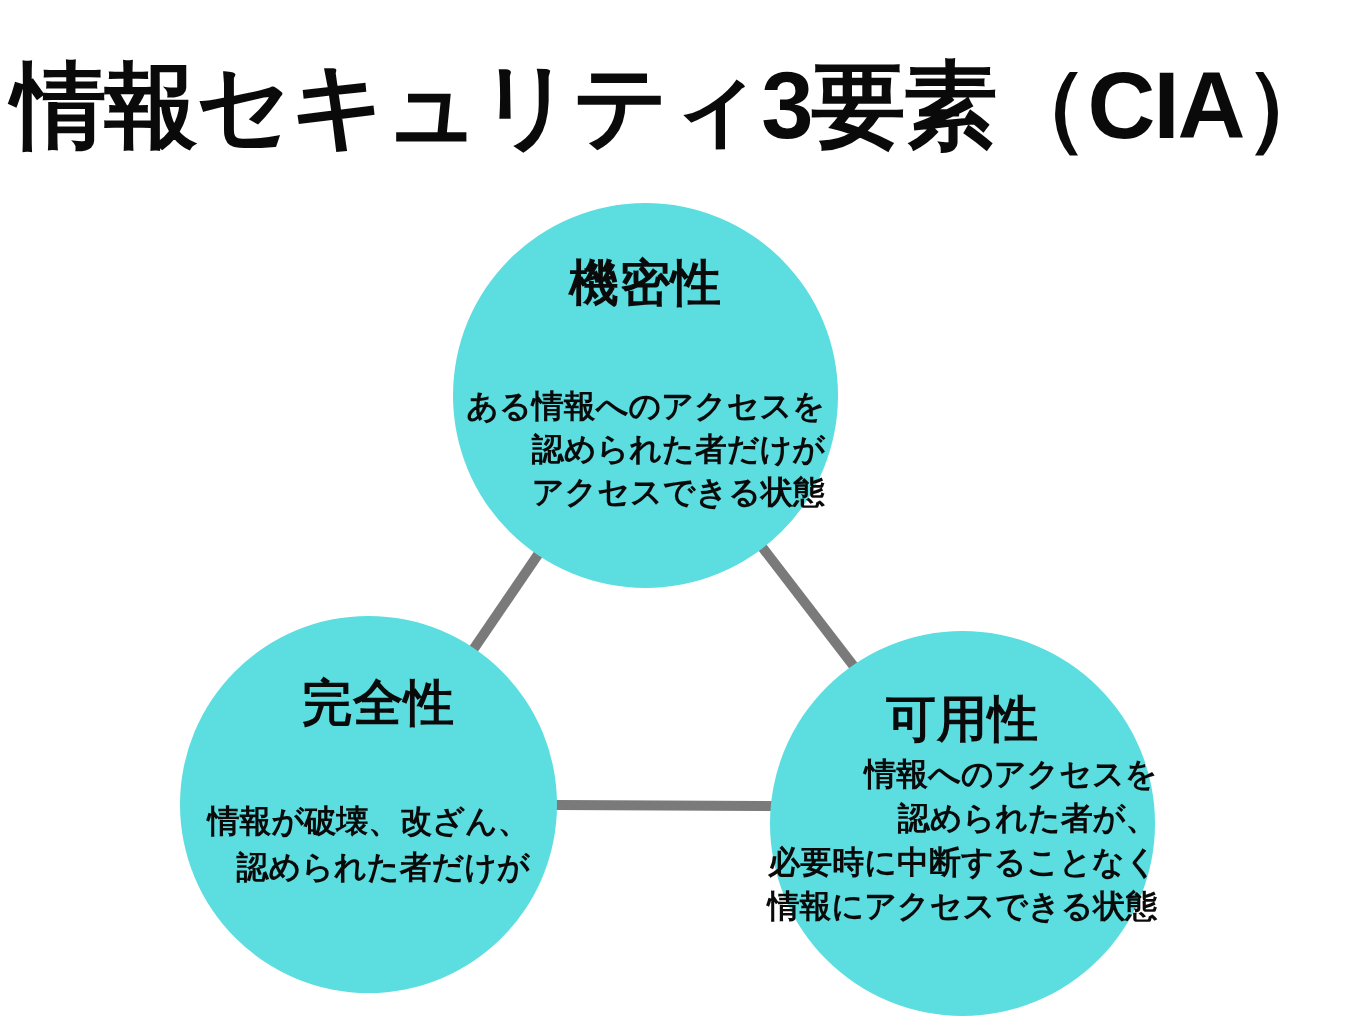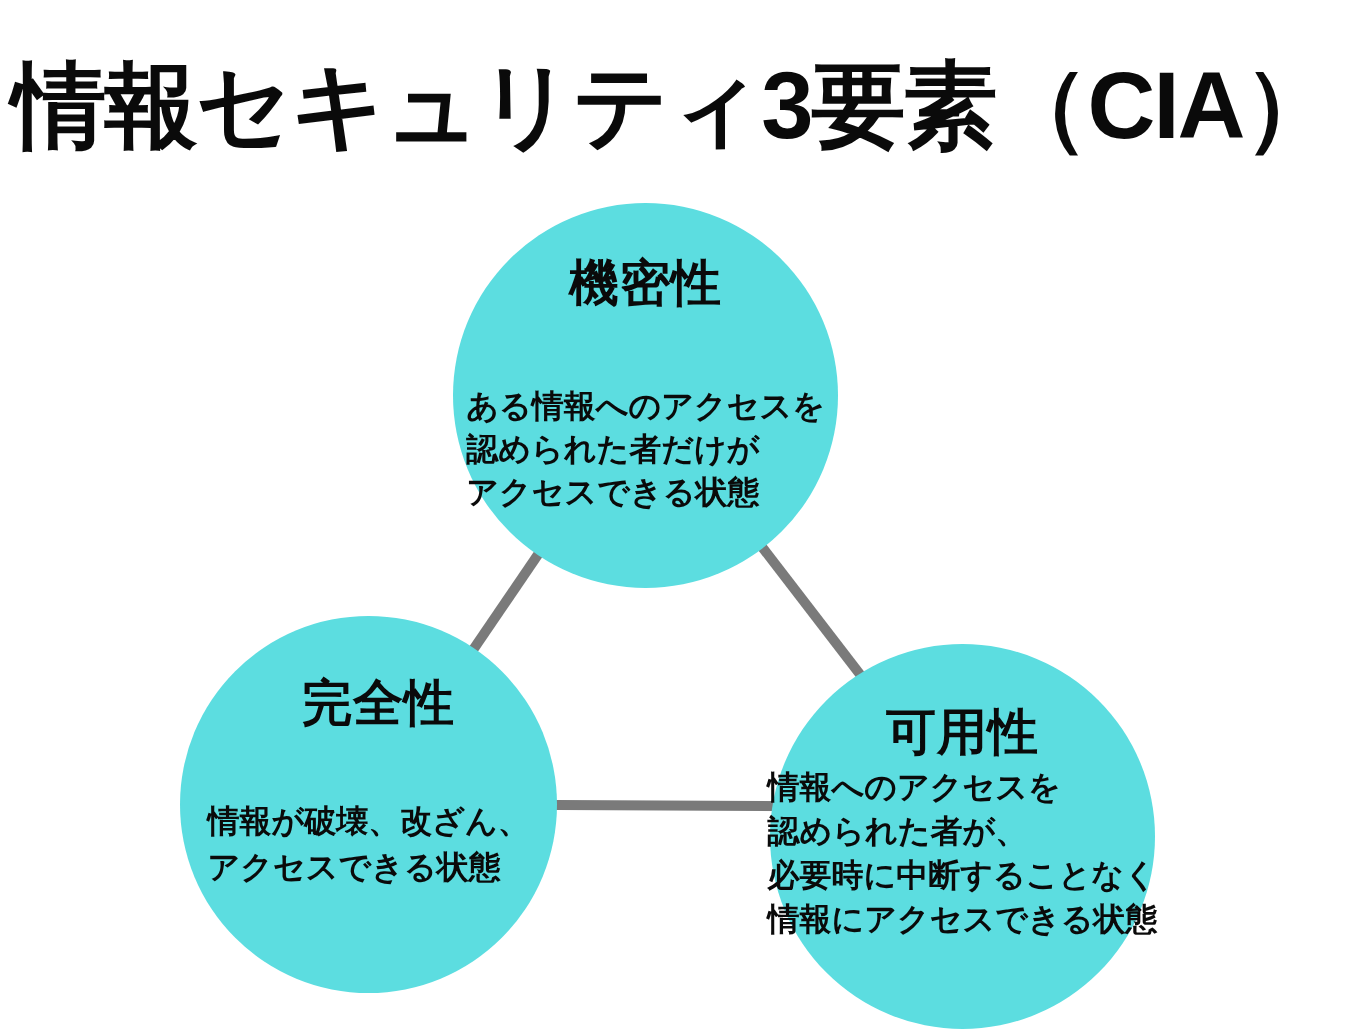--- a/index.html
+++ b/index.html
@@ -59,21 +59,21 @@
     font-size: 50px;
     font-weight: 900;
     line-height: 65px;
     letter-spacing: 1px;
     flex-shrink: 0;
   }
   .node-desc {
     font-size: 32px;
     font-weight: 600;
     line-height: 43px;
-    text-align: left;
+    text-align: right;
     white-space: pre;
     width: max-content;
     flex-shrink: 0;
   }
   .node-top {
     left: 453px;
     top: 203px;
     width: 385px;
     height: 385px;
   }
@@ -84,21 +84,21 @@
     left: 180px;
     top: 616px;
     width: 377px;
     height: 377px;
   }
   .node-left .node-label { margin-top: 55px; margin-left: 20px; }
   .node-left .node-desc  { margin-top: 62px; line-height: 46px; }
 
   .node-right {
     left: 770px;
-    top: 644px;
+    top: 631px;
     width: 385px;
     height: 385px;
   }
   .node-right .node-label { margin-top: 56px; }
   .node-right .node-desc  { line-height: 44px; }
 </style>
 </head>
 <body>
 
 <div class="canvas">
@@ -114,21 +114,21 @@
   <div class="node node-top">
     <div class="node-label">機密性</div>
     <div class="node-desc">ある情報へのアクセスを
 認められた者だけが
 アクセスできる状態</div>
   </div>
 
   <div class="node node-left">
     <div class="node-label">完全性</div>
     <div class="node-desc">情報が破壊、改ざん、
-アクセスできる状態</div>
+認められた者だけが</div>
   </div>
 
   <div class="node node-right">
     <div class="node-label">可用性</div>
     <div class="node-desc">情報へのアクセスを
 認められた者が、
 必要時に中断することなく
 情報にアクセスできる状態</div>
   </div>
 

